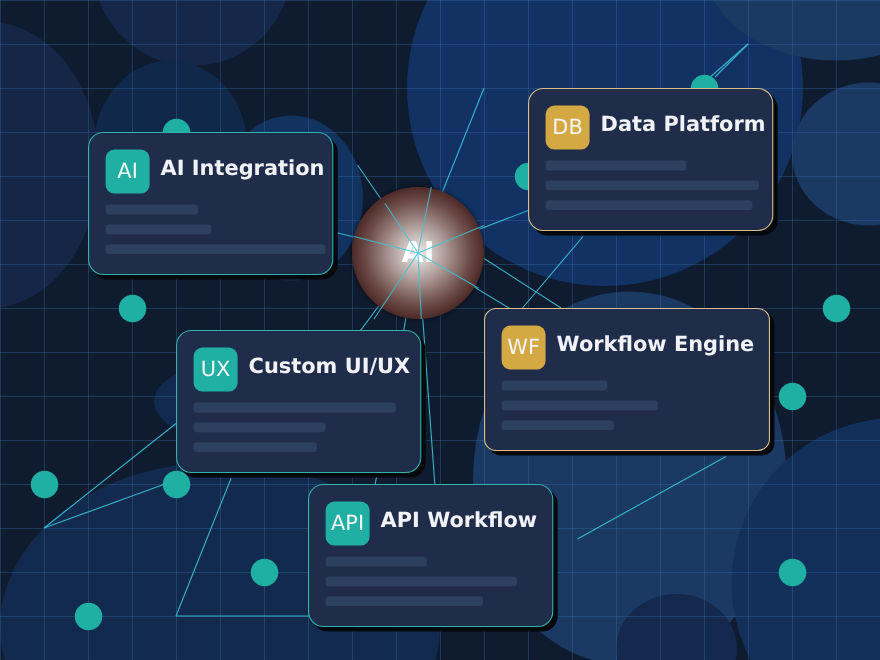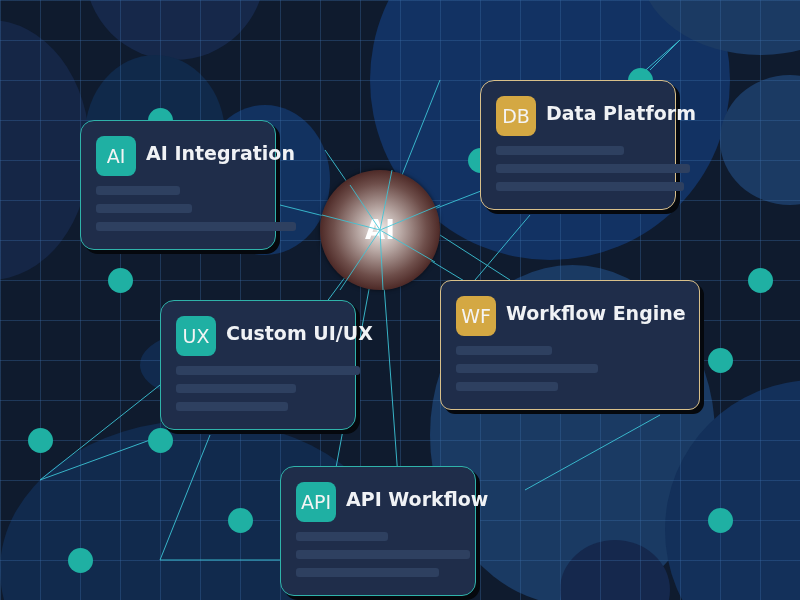--- a/index.html
+++ b/index.html
@@ -22,21 +22,21 @@
   svg.lines { position: absolute; left: 0; top: 0; }
   .dot { position: absolute; width: 25px; height: 25px; border-radius: 50%; background: #1fb0a3; }
   .hub {
     position: absolute; left: 320px; top: 170px; width: 120px; height: 120px; border-radius: 50%;
     background: radial-gradient(circle at 50% 50%, #f2eeec 0%, #b8a8a4 25%, #6e4e4a 55%, #3a1412 80%, #1c0605 100%);
     box-shadow: 0 0 4px rgba(0,0,0,0.6);
     display: flex; align-items: center; justify-content: center;
   }
   .hub-label { color: #ffffff; font-weight: bold; font-size: 26px; letter-spacing: 0px; }
   .card {
-    position: absolute; width: 196px; height: 130px;
+    position: absolute; width: 223px; height: 130px;
     background: #1f2d4a;
     border-radius: 14px;
     box-shadow: 4px 4px 0 #05080d;
   }
   .card.teal { border: 1px solid #2fb3aa; }
   .card.gold { border: 1px solid #d9c08a; }
   .badge {
     position: absolute; left: 15px; top: 15px; width: 40px; height: 40px; border-radius: 8px;
     color: #f4f4f4; font-size: 19px; display: flex; align-items: center; justify-content: center;
   }
@@ -127,21 +127,21 @@
   </div>
 
   <div class="card gold" style="left:440px;top:280px;width:260px;border-radius:11px;">
     <div class="badge gold">WF</div>
     <div class="card-title">Workflow Engine</div>
     <div class="bar" style="top:65px;width:96px;"></div>
     <div class="bar" style="top:83px;width:142px;"></div>
     <div class="bar" style="top:101px;width:102px;"></div>
   </div>
 
-  <div class="card teal" style="left:280px;top:466px;">
+  <div class="card teal" style="left:280px;top:440px;">
     <div class="badge teal">API</div>
     <div class="card-title">API Workflow</div>
     <div class="bar" style="top:65px;width:92px;"></div>
     <div class="bar" style="top:83px;width:174px;"></div>
     <div class="bar" style="top:101px;width:143px;"></div>
   </div>
 
   <div class="hub">
     <span class="hub-label">AI</span>
   </div>

